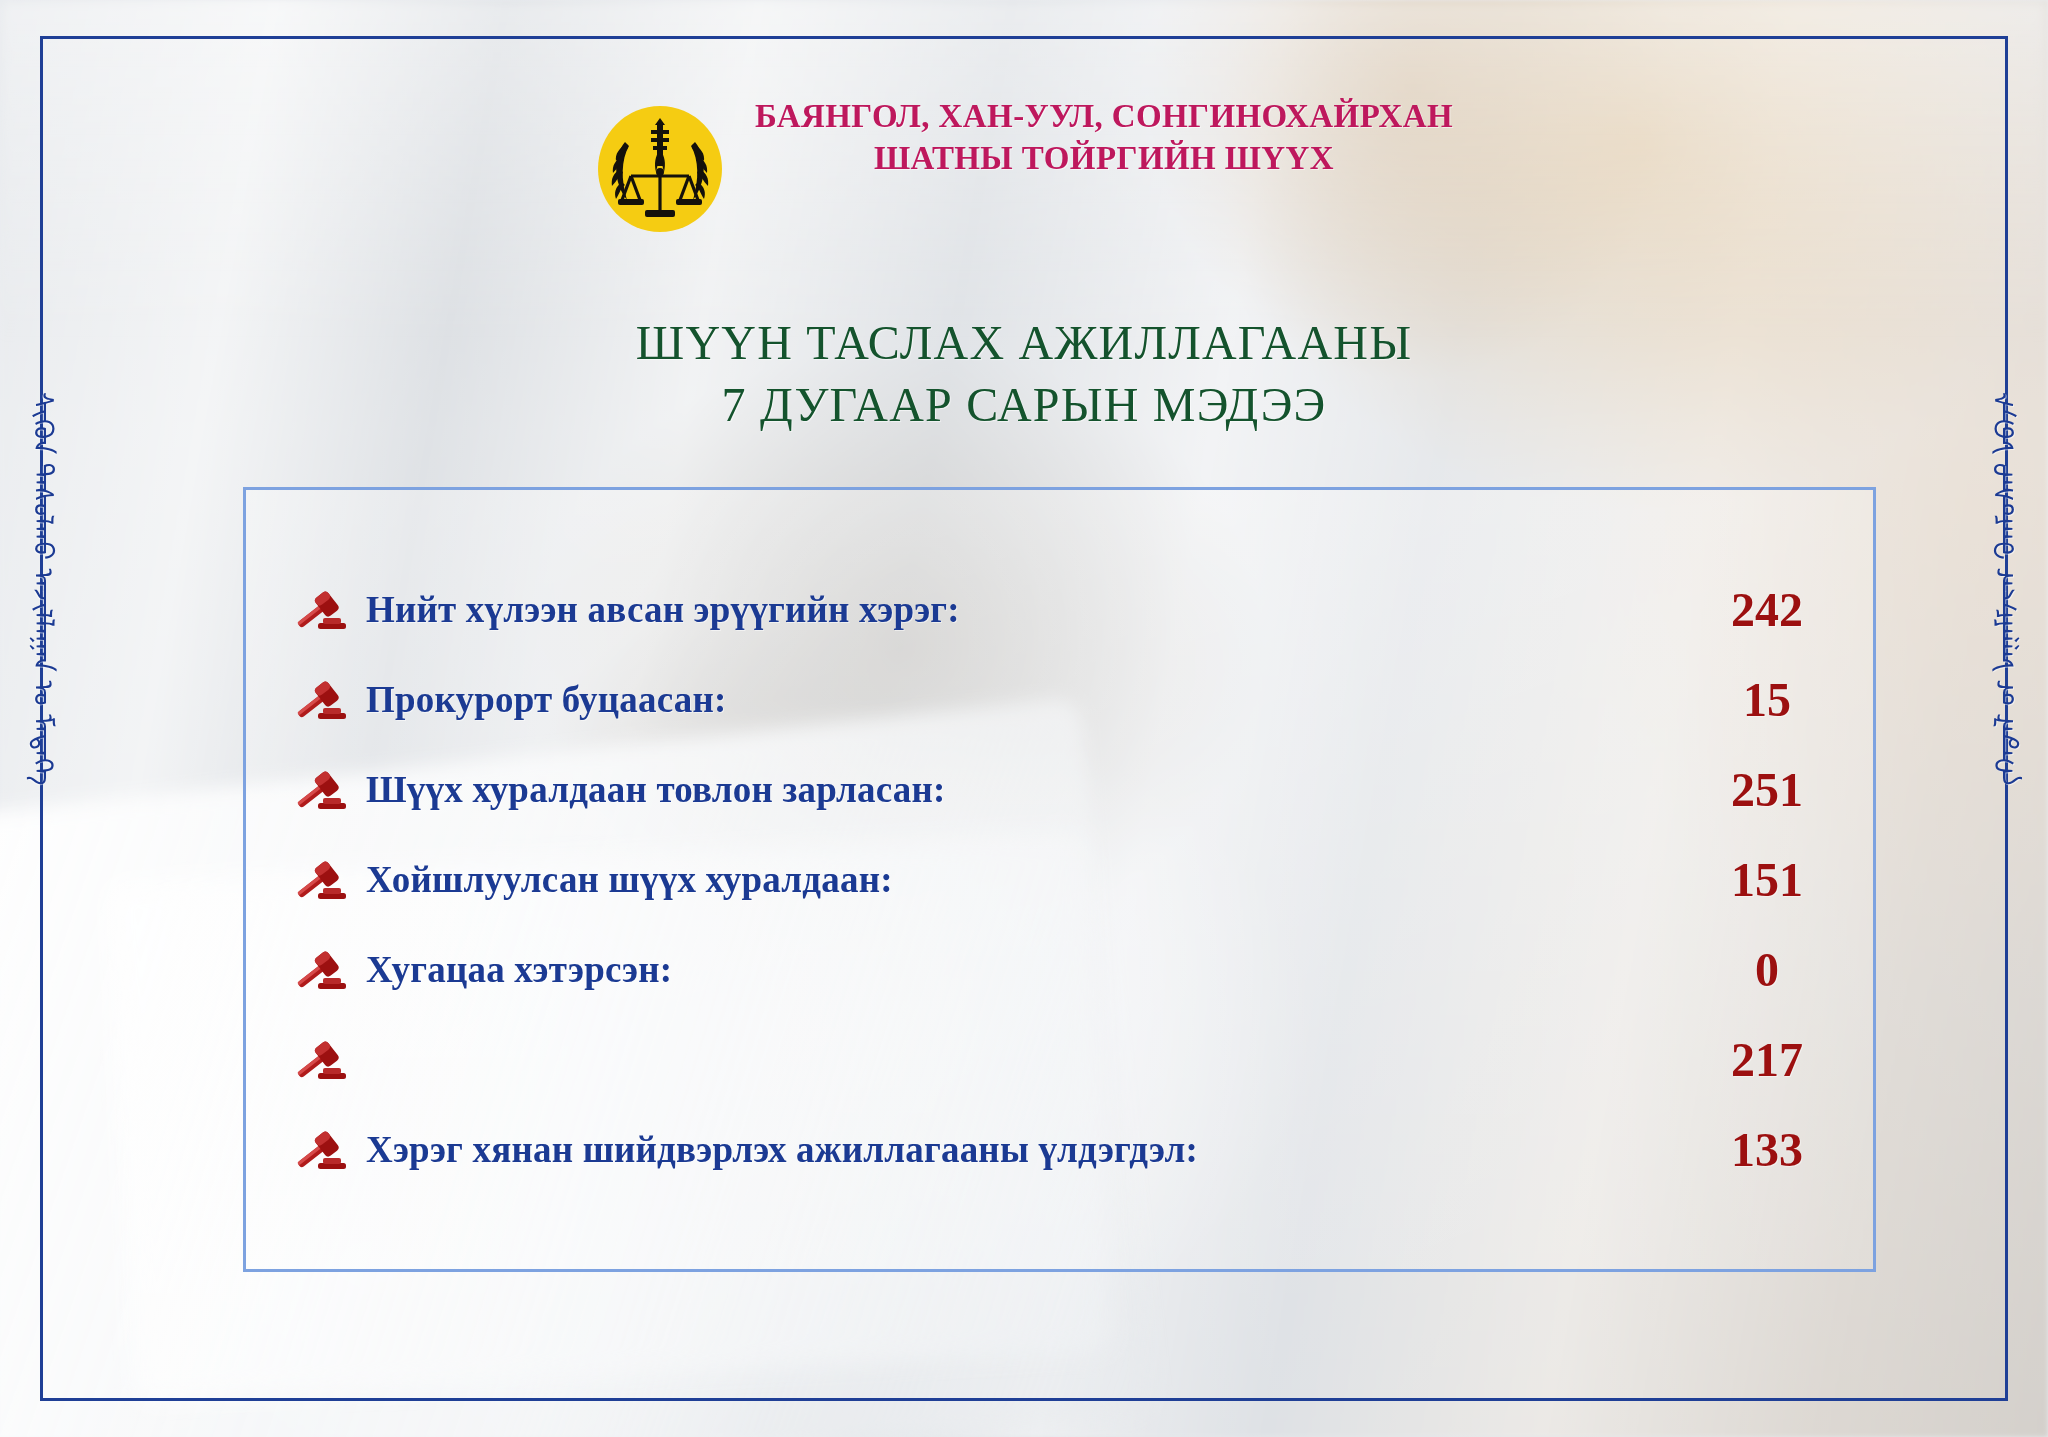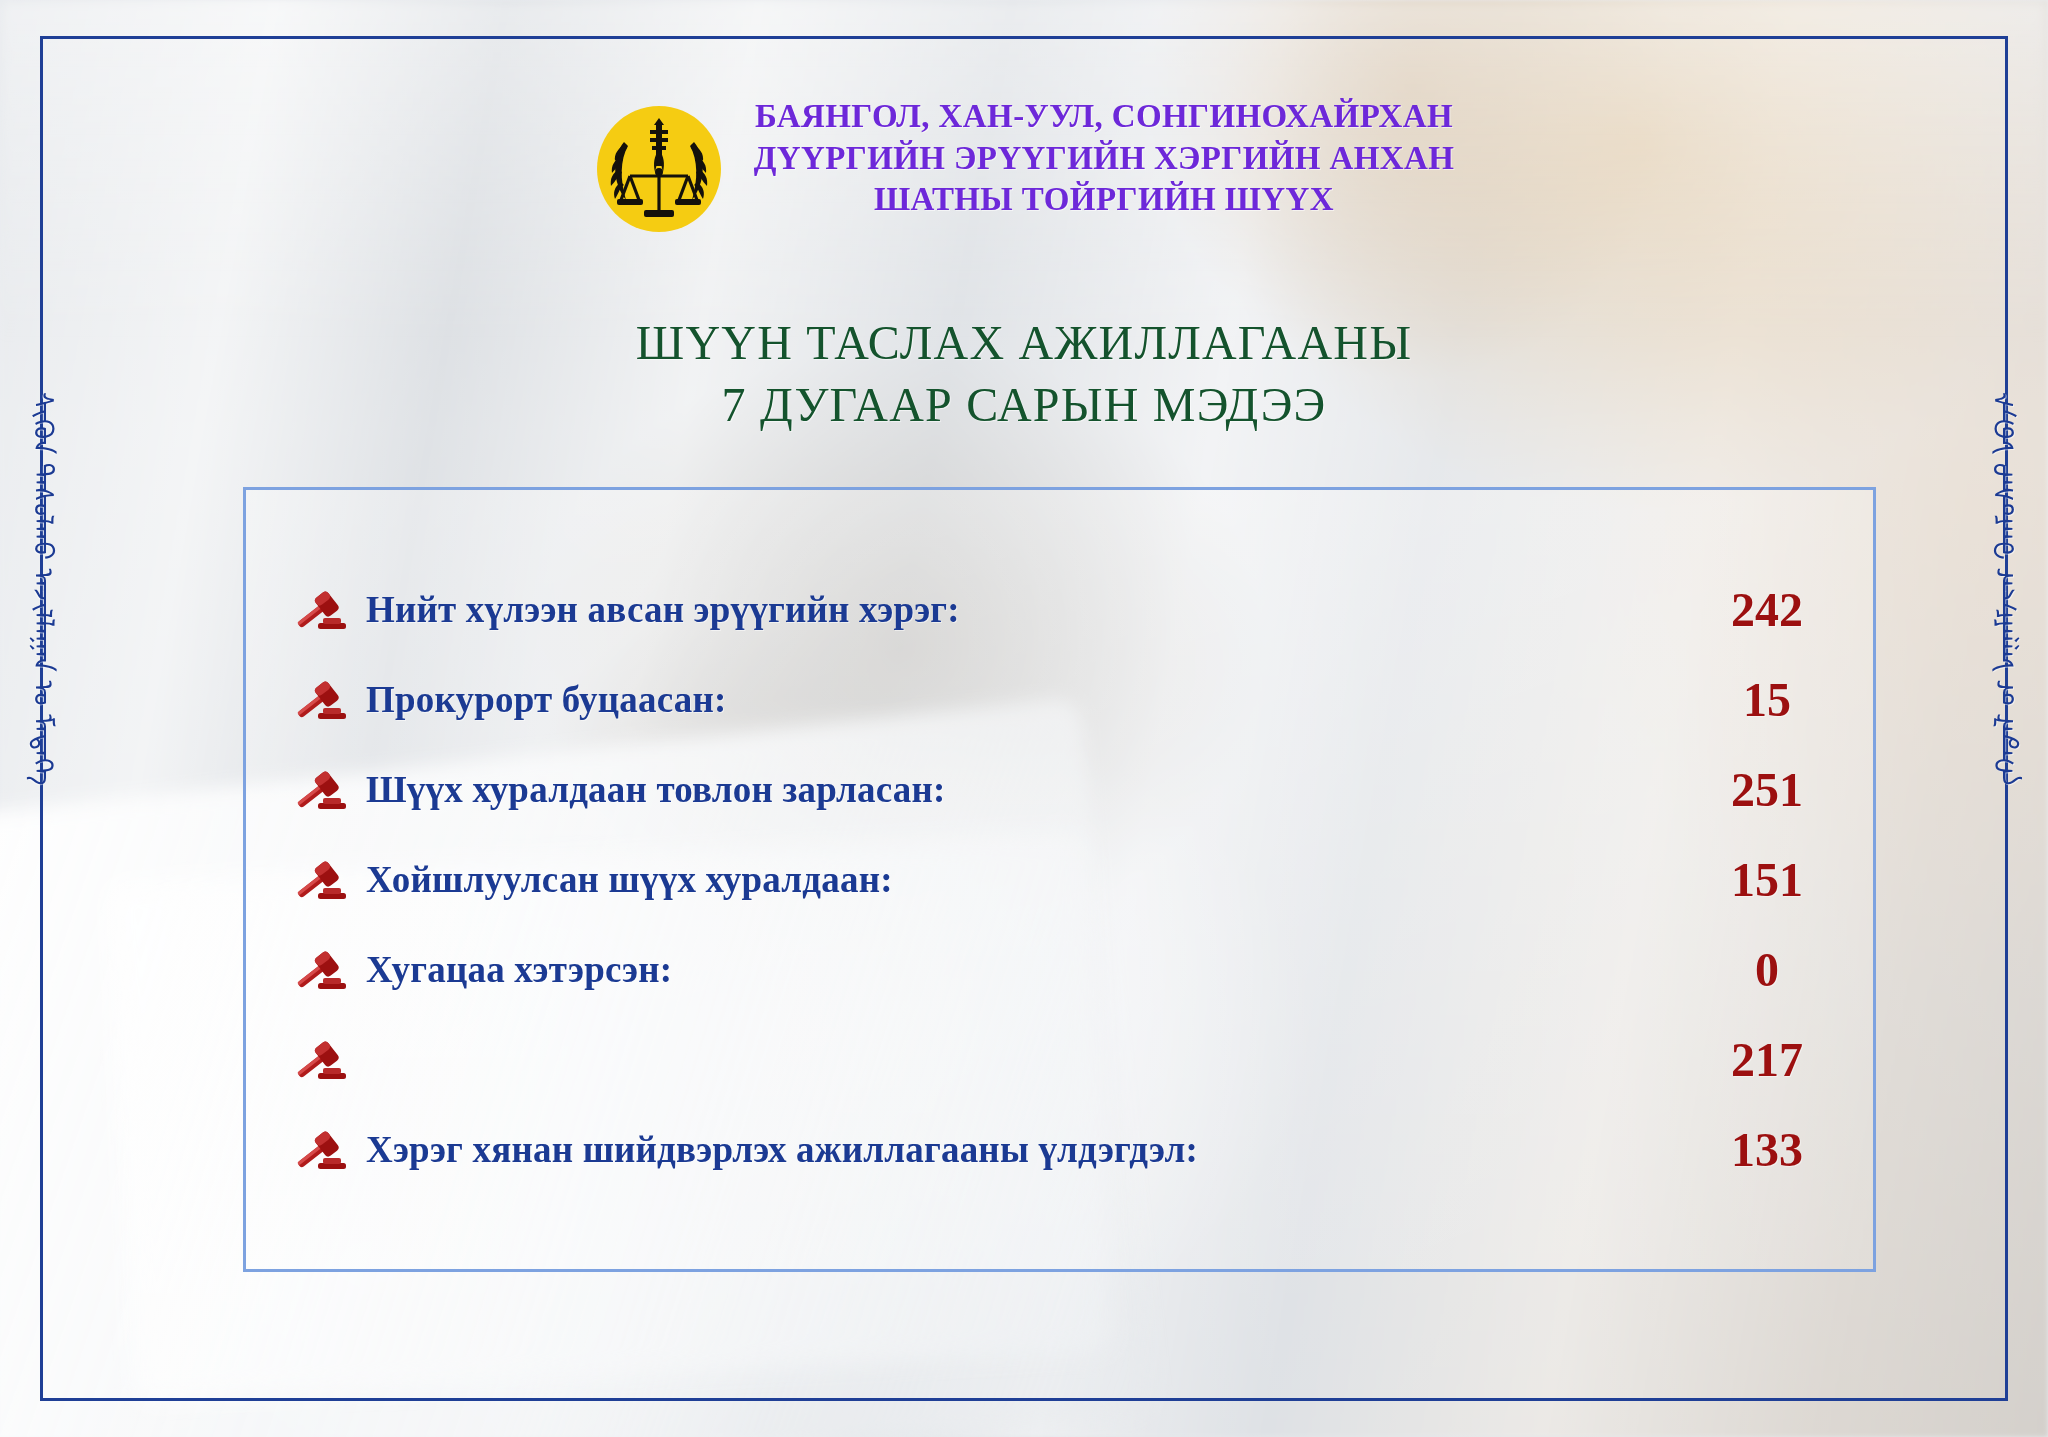--- a/index.html
+++ b/index.html
@@ -68,21 +68,21 @@
   #header{
     position:absolute;left:0;right:0;top:96px;
     display:flex;align-items:flex-start;justify-content:center;
     gap:30px;
   }
   #emblem{
     width:130px;height:130px;flex:0 0 130px;
     margin-top:8px;
   }
   #org-title{
-    color:#6d28d9;
+    color:#be185d;
     font-weight:bold;
     font-size:33px;
     line-height:1.26;
     letter-spacing:.4px;
     text-align:center;
     text-shadow:1px 1px 0 rgba(255,255,255,.55);
   }
   #org-title .l3{ text-underline-offset:4px; }
 
   
@@ -204,21 +204,20 @@
     <g fill="#14110b">
       <rect x="23" y="95" width="26" height="6" rx="2"></rect>
       <rect x="81" y="95" width="26" height="6" rx="2"></rect>
       <rect x="50" y="106" width="30" height="7" rx="2"></rect>
       <circle cx="65" cy="68" r="4"></circle>
     </g>
   </svg>
 
   <div id="org-title">
     <div class="l1">БАЯНГОЛ, ХАН-УУЛ, СОНГИНОХАЙРХАН</div>
-    <div class="l2">ДҮҮРГИЙН ЭРҮҮГИЙН ХЭРГИЙН АНХАН</div>
     <div class="l3">ШАТНЫ ТОЙРГИЙН ШҮҮХ</div>
   </div>
 </div>
 
 <div id="main-title">
   <div>ШҮҮН ТАСЛАХ АЖИЛЛАГААНЫ</div>
   <div>7 ДУГААР САРЫН МЭДЭЭ</div>
 </div>
 
 <div id="stats-panel">

